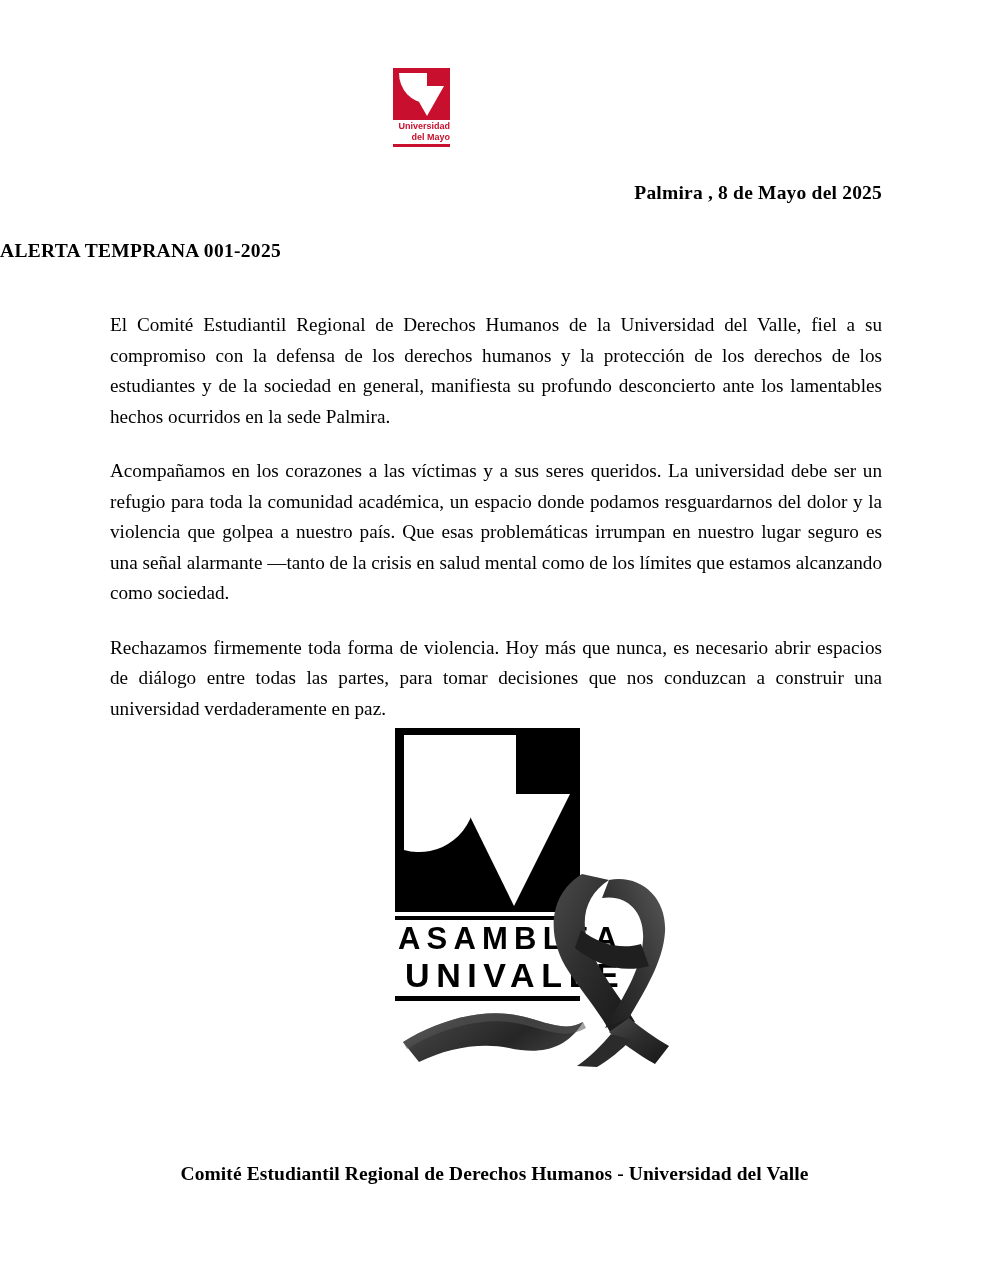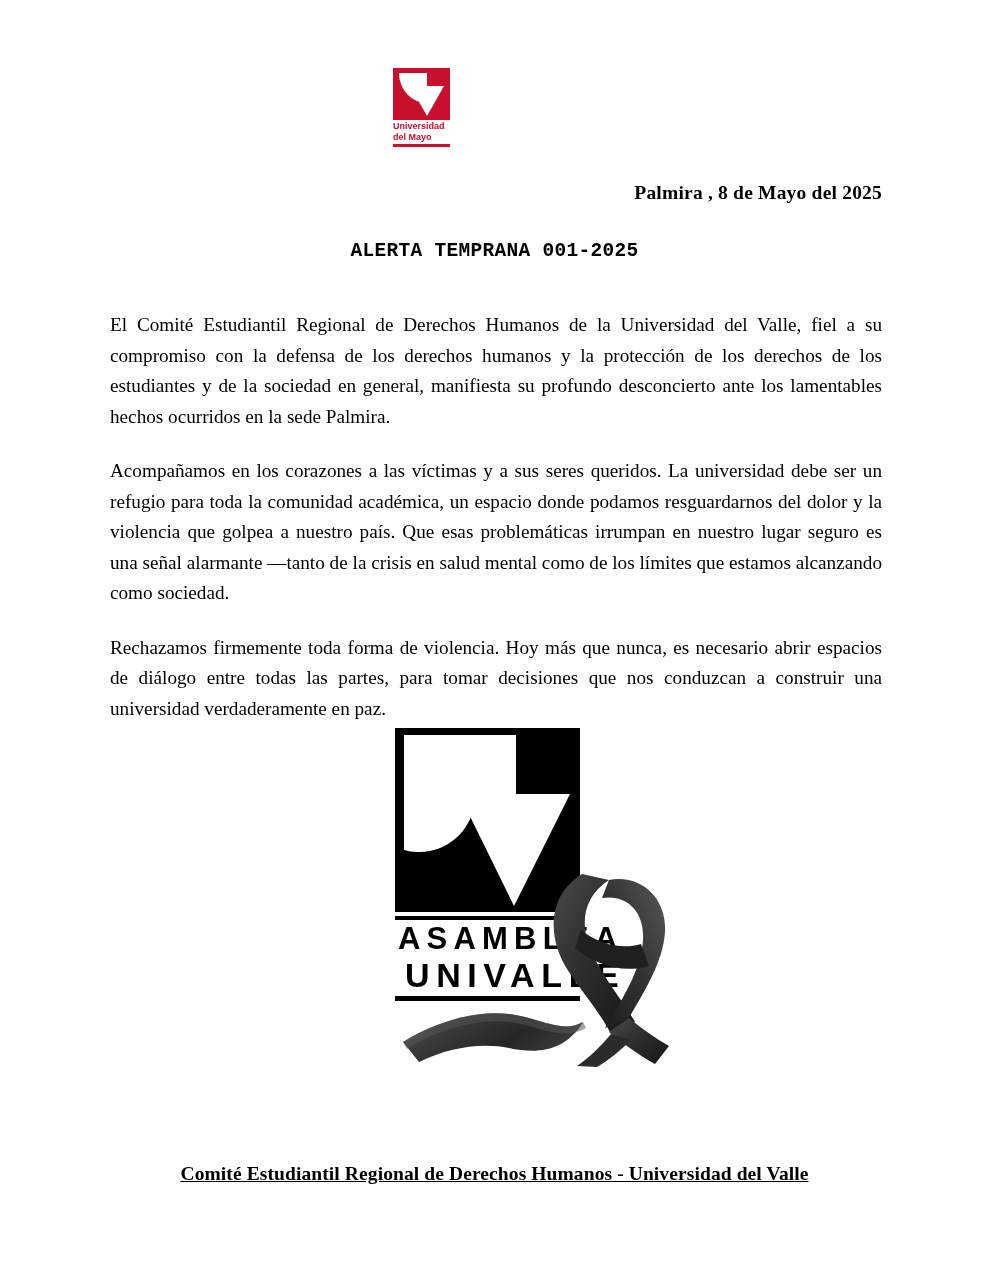--- a/index.html
+++ b/index.html
@@ -67,21 +67,21 @@
     border-right: 17px solid transparent;
     border-top: 30px solid #ffffff;
   }
   .uv-words {
     margin-top: 1px;
     font-family: "Liberation Sans", "DejaVu Sans", sans-serif;
     font-weight: bold;
     font-size: 9px;
     line-height: 10.5px;
     color: #c8102e;
-    text-align: left;
+    text-align: right;
     width: 57px;
   }
   .uv-rule {
     margin-top: 2px;
     width: 57px;
     height: 3px;
     background: #c8102e;
   }
 
   .lh-text {
@@ -113,25 +113,24 @@
     letter-spacing: 0.2px;
     white-space: nowrap;
   }
 
   
   .doc-title {
     position: absolute;
     left: 0;
     right: 0;
     top: 240px;
-    text-align: center;
+    text-align: left;
     font-weight: bold;
     font-size: 19.5px;
     letter-spacing: 0.3px;
-    font-family: Liberation Mono, monospace;
   }
 
   
   .body-copy {
     position: absolute;
     left: 110px;
     top: 310px;
     width: 772px;
   }
   .body-copy p {
@@ -156,21 +155,20 @@
   
   .footer {
     position: absolute;
     left: 0;
     right: 0;
     top: 1163px;
     text-align: center;
     font-weight: bold;
     font-size: 19.5px;
     letter-spacing: 0.1px;
-    text-decoration: underline;
   }
 </style>
 </head>
 <body>
 
 <div class="page">
 
   <div class="letterhead">
 
     <div class="uv-mark">

